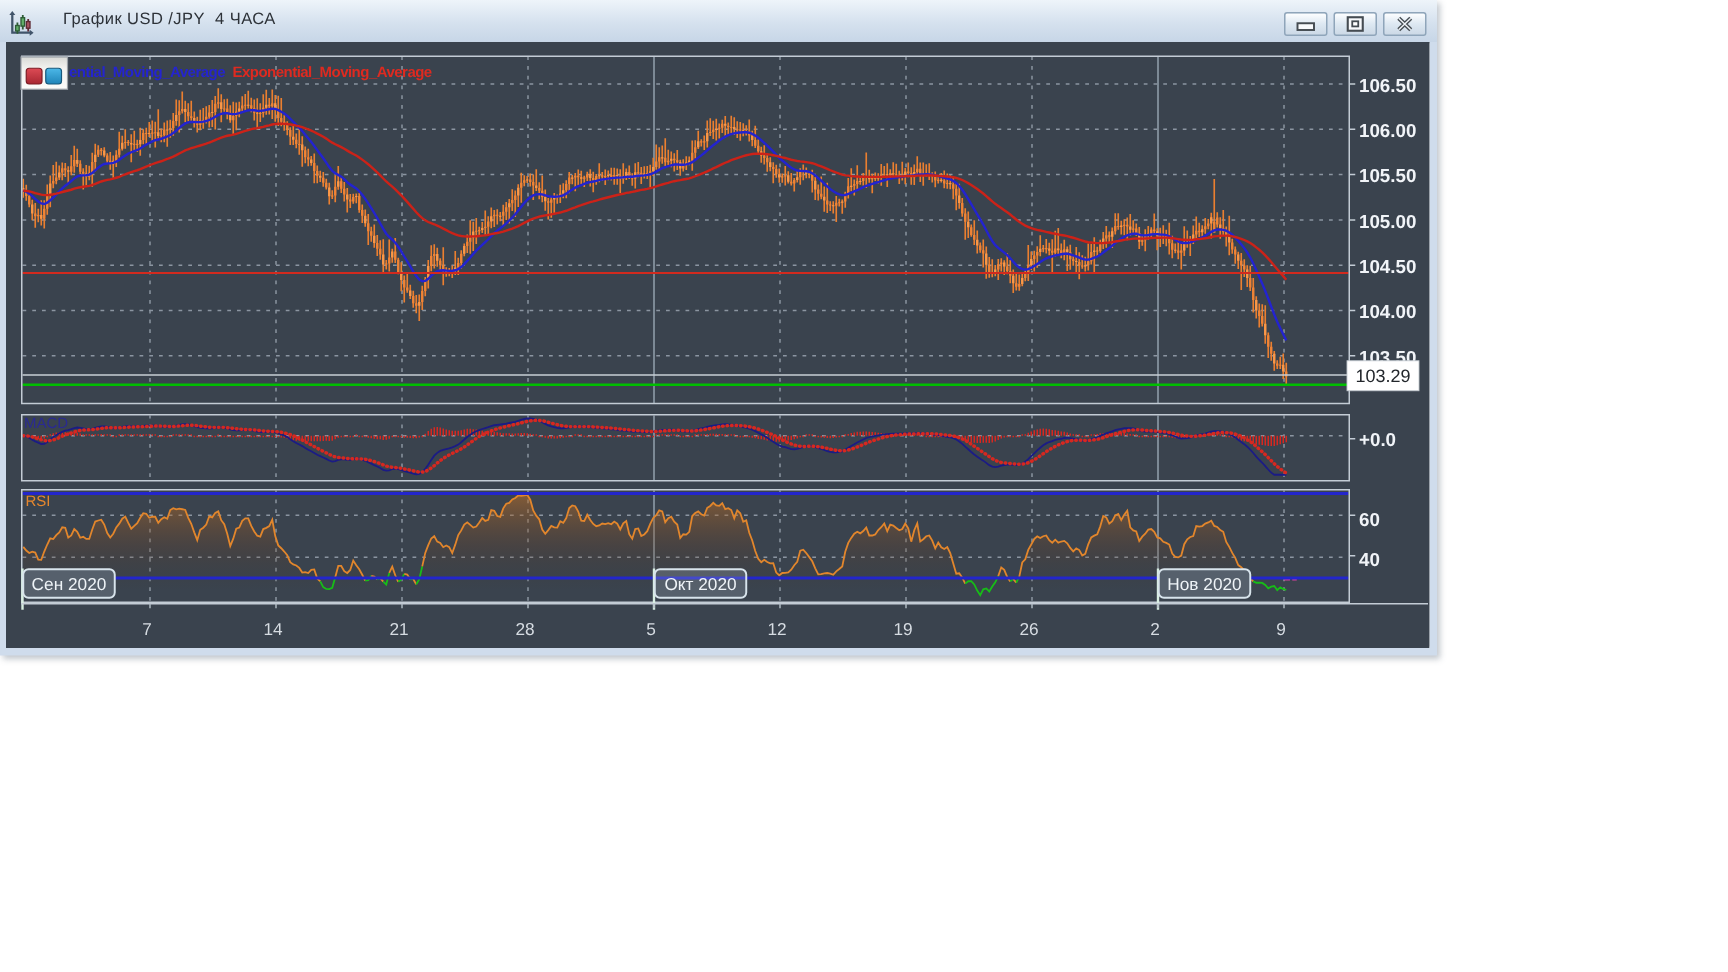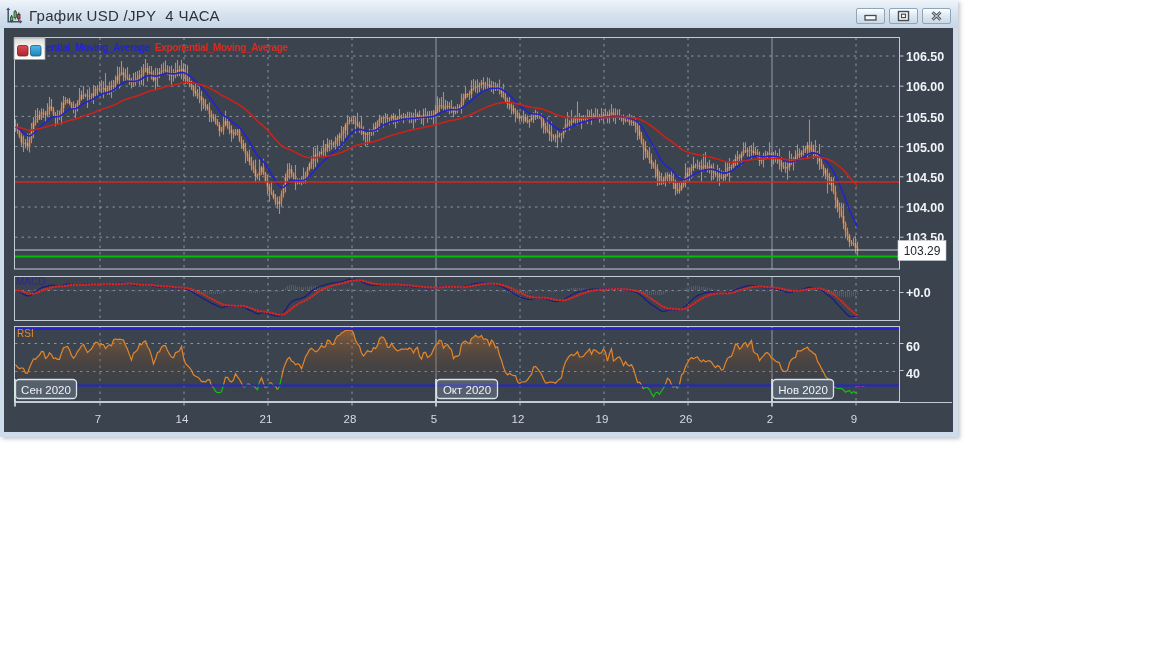--- a/index.html
+++ b/index.html
@@ -1,17 +1,17 @@
 <!DOCTYPE html>
 <html><head><meta charset="utf-8"><style>
 *{margin:0;padding:0;box-sizing:border-box}
 body{width:1152px;height:648px;background:#ffffff;font-family:"Liberation Sans",sans-serif;position:relative;overflow:hidden}
 #win{position:absolute;left:0;top:0;width:958px;height:437px;background:#cfdcec;box-shadow:2px 2px 4px rgba(120,130,145,0.45)}
 #tb{position:absolute;left:0;top:0;width:958px;height:28px;background:linear-gradient(#eef4fa,#d5e1ee 55%,#c7d6e7)}
-#tt{position:absolute;left:29px;top:7px;font-size:15px;color:#2d3238;letter-spacing:0.3px}
+#tt{position:absolute;left:42px;top:7px;font-size:11px;color:#2d3238;letter-spacing:0.3px}
 #content{position:absolute;left:4px;top:28px;width:949px;height:404px;background:#3a434e;border-top:1px solid #46494e;border-left:1px solid #2b3036;border-right:1px solid #f2f6fa;border-bottom:1px solid #f2f6fa}
 .wb{position:absolute;top:8px;width:29px;height:16px;border:1px solid #8fa5ba;border-radius:2px;background:linear-gradient(#fdfeff,#dde8f2 50%,#ccd9e6)}
 </style></head><body>
 <div id="win">
  <div id="tb">
   <svg width="18" height="18" style="position:absolute;left:5px;top:7px" viewBox="0 0 18 18">
    <path d="M3.2 2.5v12.3h12" stroke="#41546a" stroke-width="1.5" fill="none"></path>
    <path d="M3.2 0.4l2 2.6h-4z" fill="#41546a"></path>
    <path d="M17.4 14.8l-2.6 2v-4z" fill="#41546a"></path>
    <line x1="6.6" y1="8" x2="6.6" y2="15.5" stroke="#2e5c36" stroke-width="1.2"></line>

